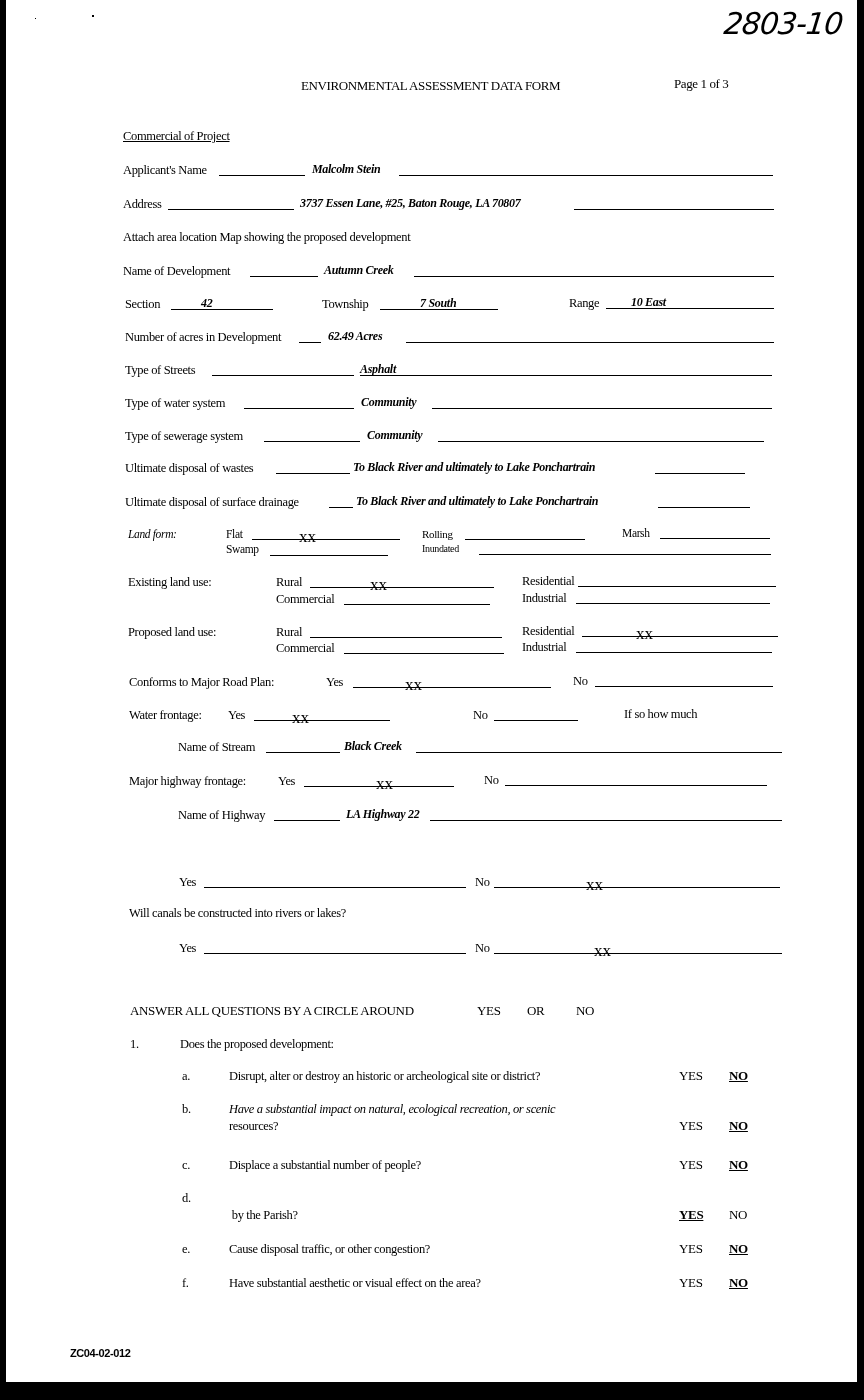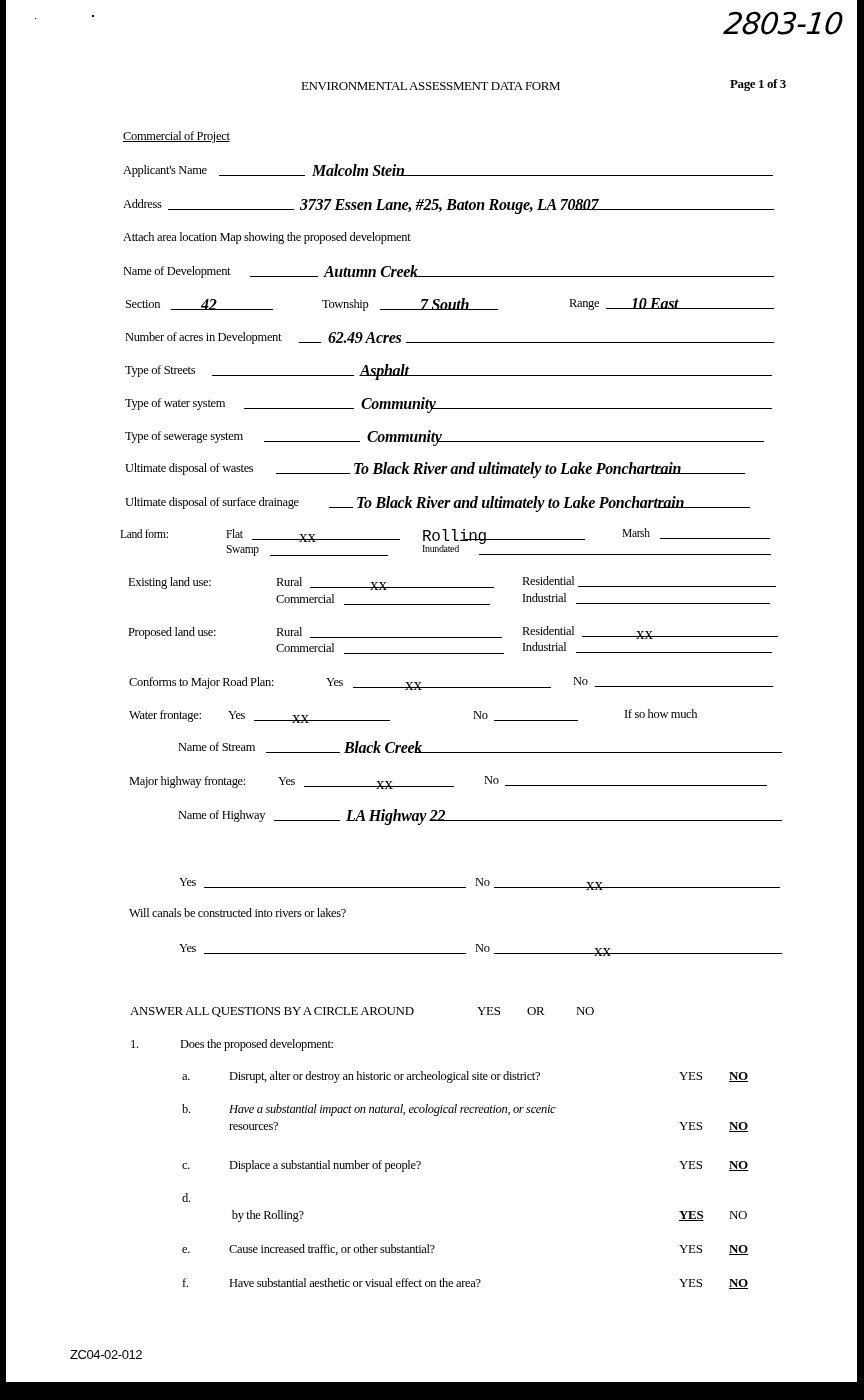--- a/index.html
+++ b/index.html
@@ -8,46 +8,46 @@
     background: #000;
     font-family: "Liberation Serif", "DejaVu Serif", serif;
     color: #000;
   }
   .page {
     position: absolute; left: 6px; top: 0; width: 851px; height: 1382px;
     background: #fff;
   }
   .abs { position: absolute; white-space: nowrap; }
   .t { font-size: 12.5px; letter-spacing: -0.35px; }
-  .v { font-style: italic; font-weight: bold; font-size: 16px; letter-spacing: -0.3px; }
+  .v { font-style: italic; font-weight: bold; font-size: 12px; letter-spacing: -0.3px; }
   .line { position: absolute; border-bottom: 1px solid #000; height: 0; }
   .xx { font-size: 17px; }
   .hand {
     font-family: "DejaVu Sans", sans-serif; font-style: italic; font-weight: normal;
     font-size: 30px; letter-spacing: -1px; transform: skewX(-6deg);
   }
   .title { font-size: 13px; letter-spacing: -0.4px; }
   .u { text-decoration: underline; }
   .yn { font-size: 13px; letter-spacing: -0.3px; }
   .yn.sel { font-weight: bold; text-decoration: underline; }
-  .footer { font-family: "Liberation Sans", "DejaVu Sans", sans-serif; font-weight: normal; font-size: 13px; letter-spacing: -0.4px; }
+  .footer { font-family: "Liberation Sans", "DejaVu Sans", sans-serif; font-weight: bold; font-size: 11px; letter-spacing: -0.4px; }
   .speck { position: absolute; width: 2px; height: 2px; background: #000; }
 </style>
 </head>
 <body>
 
 <div class="page">
 
   <div class="speck" style="left:86px;top:15px;"></div>
   <div class="speck" style="left:29px;top:18px;width:1px;height:1px;"></div>
 
   <div class="abs hand" style="left:718px;top:6px;">2803-10</div>
 
   <div class="abs title" style="left:295px;top:78px;">ENVIRONMENTAL ASSESSMENT DATA FORM</div>
-  <div class="abs title" style="left:724px;top:76px;font-weight:bold;">Page 1 of 3</div>
+  <div class="abs title" style="left:668px;top:76px;font-weight:normal;">Page 1 of 3</div>
 
   <div class="abs t u" style="left:117px;top:129px;">Commercial of Project</div>
 
   <div class="abs t" style="left:117px;top:163px;">Applicant's Name</div>
   <div class="line" style="left:213px;top:175px;width:86px;"></div>
   <div class="abs v" style="left:306px;top:162px;">Malcolm Stein</div>
   <div class="line" style="left:393px;top:175px;width:374px;"></div>
 
   <div class="abs t" style="left:117px;top:197px;">Address</div>
   <div class="line" style="left:162px;top:209px;width:126px;"></div>
@@ -96,25 +96,25 @@
   <div class="abs t" style="left:119px;top:461px;">Ultimate disposal of wastes</div>
   <div class="line" style="left:270px;top:473px;width:74px;"></div>
   <div class="abs v" style="left:347px;top:460px;">To Black River and ultimately to Lake Ponchartrain</div>
   <div class="line" style="left:649px;top:473px;width:90px;"></div>
 
   <div class="abs t" style="left:119px;top:495px;">Ultimate disposal of surface drainage</div>
   <div class="line" style="left:323px;top:507px;width:24px;"></div>
   <div class="abs v" style="left:350px;top:494px;">To Black River and ultimately to Lake Ponchartrain</div>
   <div class="line" style="left:652px;top:507px;width:92px;"></div>
 
-  <div class="abs t" style="left:114px;top:528px;font-size:11.5px;">Land form:</div>
+  <div class="abs t" style="left:122px;top:528px;font-size:11.5px;font-style:italic;">Land form:</div>
   <div class="abs t" style="left:220px;top:528px;font-size:11.5px;">Flat</div>
   <div class="line" style="left:246px;top:539px;width:148px;"></div>
   <div class="abs xx" style="left:293px;top:527px;">xx</div>
-  <div class="abs t" style="left:416px;top:528px;font-size:16px;font-family:Liberation Mono, monospace;">Rolling</div>
+  <div class="abs t" style="left:416px;top:528px;font-size:11px;">Rolling</div>
   <div class="line" style="left:459px;top:539px;width:120px;"></div>
   <div class="abs t" style="left:616px;top:527px;font-size:11.5px;">Marsh</div>
   <div class="line" style="left:654px;top:538px;width:110px;"></div>
 
   <div class="abs t" style="left:220px;top:543px;font-size:11.5px;">Swamp</div>
   <div class="line" style="left:264px;top:555px;width:118px;"></div>
   <div class="abs t" style="left:416px;top:543px;font-size:10px;">Inundated</div>
   <div class="line" style="left:473px;top:554px;width:292px;"></div>
 
   <div class="abs t" style="left:122px;top:575px;">Existing land use:</div>
@@ -204,26 +204,26 @@
   <div class="abs t" style="left:223px;top:1119px;">resources?</div>
   <div class="abs yn" style="left:673px;top:1118px;">YES</div>
   <div class="abs yn sel" style="left:723px;top:1118px;">NO</div>
 
   <div class="abs t" style="left:176px;top:1158px;">c.</div>
   <div class="abs t" style="left:223px;top:1158px;">Displace a substantial number of people?</div>
   <div class="abs yn" style="left:673px;top:1157px;">YES</div>
   <div class="abs yn sel" style="left:723px;top:1157px;">NO</div>
 
   <div class="abs t" style="left:176px;top:1191px;">d.</div>
-  <div class="abs t" style="left:223px;top:1208px;white-space:pre;"> by the Rolling?</div>
+  <div class="abs t" style="left:223px;top:1208px;white-space:pre;"> by the Parish?</div>
   <div class="abs yn sel" style="left:673px;top:1207px;">YES</div>
   <div class="abs yn" style="left:723px;top:1207px;">NO</div>
 
   <div class="abs t" style="left:176px;top:1242px;">e.</div>
-  <div class="abs t" style="left:223px;top:1242px;">Cause increased traffic, or other substantial?</div>
+  <div class="abs t" style="left:223px;top:1242px;">Cause disposal traffic, or other congestion?</div>
   <div class="abs yn" style="left:673px;top:1241px;">YES</div>
   <div class="abs yn sel" style="left:723px;top:1241px;">NO</div>
 
   <div class="abs t" style="left:176px;top:1276px;">f.</div>
   <div class="abs t" style="left:223px;top:1276px;">Have substantial aesthetic or visual effect on the area?</div>
   <div class="abs yn" style="left:673px;top:1275px;">YES</div>
   <div class="abs yn sel" style="left:723px;top:1275px;">NO</div>
 
   <div class="abs footer" style="left:64px;top:1347px;">ZC04-02-012</div>
 </div>

